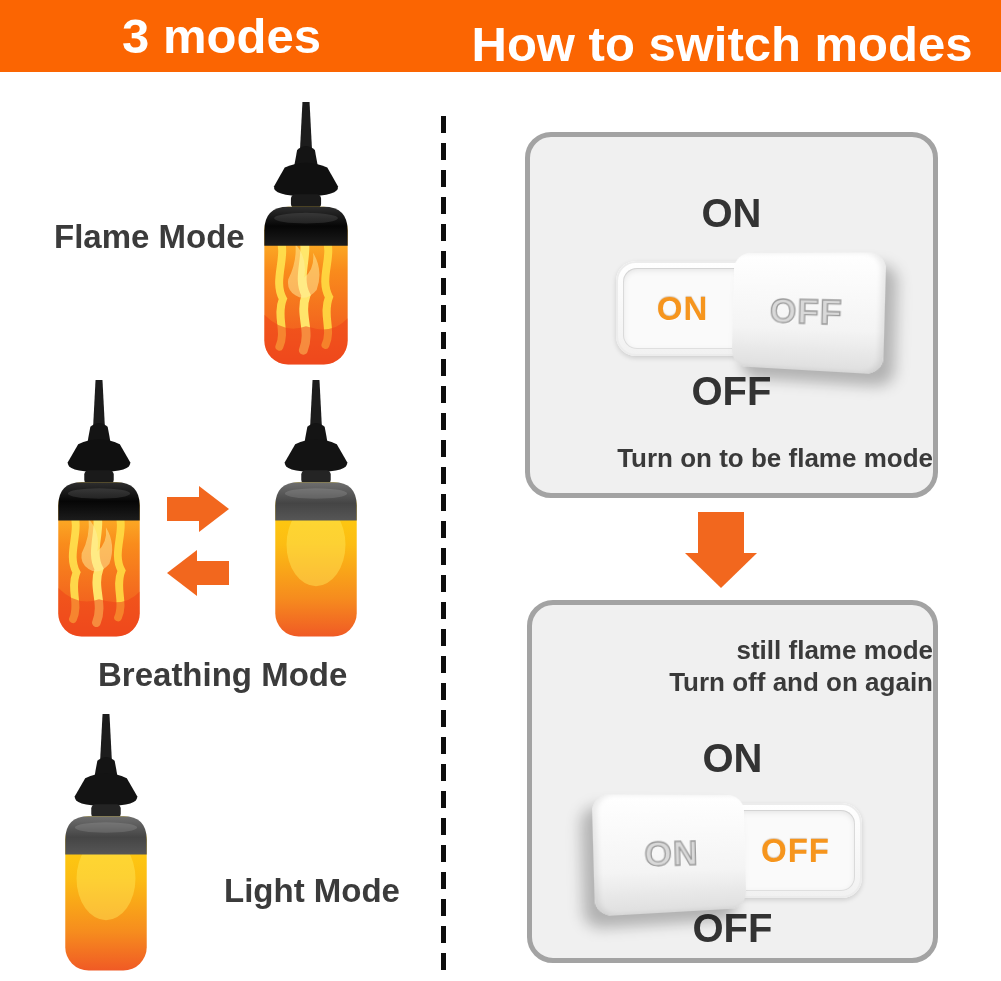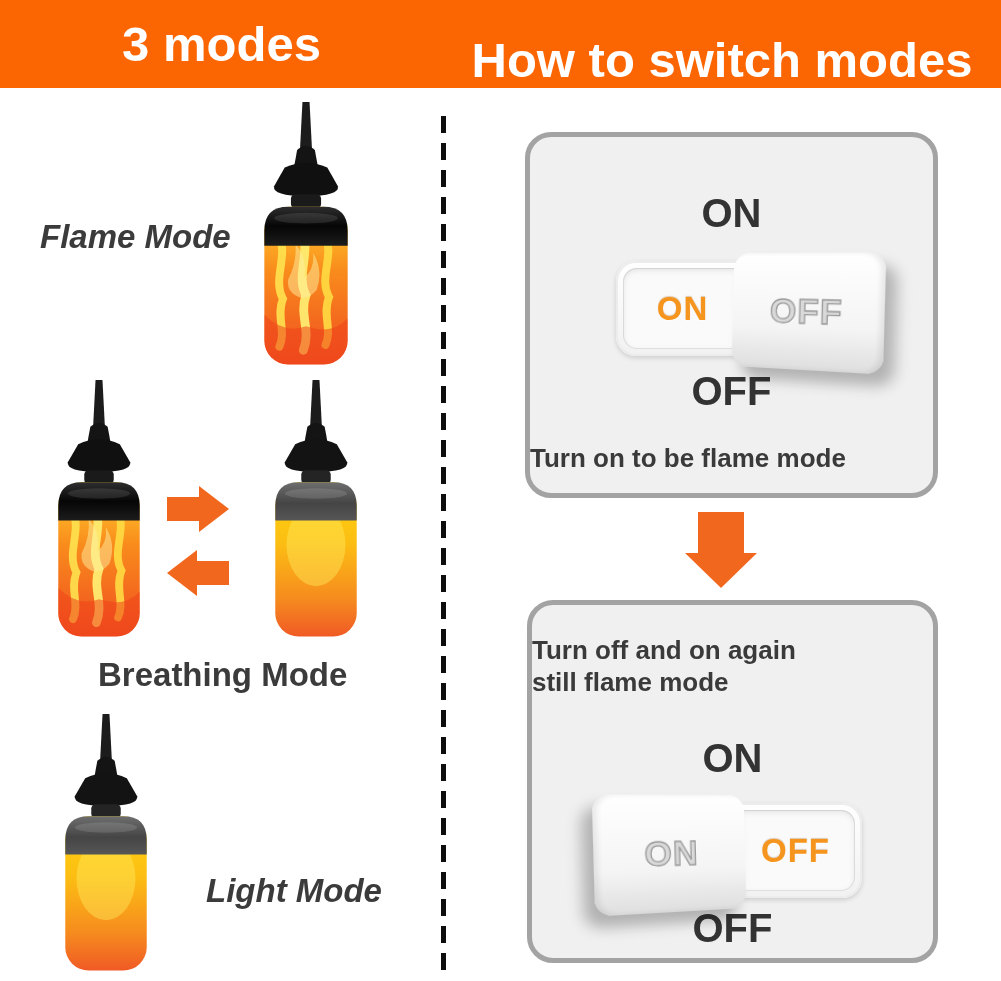--- a/index.html
+++ b/index.html
@@ -3,36 +3,36 @@
 <meta charset="utf-8">
 <style>
   * { margin:0; padding:0; box-sizing:border-box; }
   html,body { background:#ffffff; }
   .page {
     position:relative; width:1001px; height:981px; background:#ffffff;
     font-family:"Liberation Sans", sans-serif; overflow:hidden;
   }
 
   
-  .header { position:absolute; left:0; top:0; width:1001px; height:88px;
+  .header { position:absolute; left:0; top:0; width:1001px; height:72px;
     background:#FB6502; display:flex; }
   .header-cell { display:flex; align-items:center; justify-content:center; height:100%; }
   .header-cell.left { width:443px; }
   .header-cell.right { width:558px;align-items:flex-end; }
   .header-title { color:#ffffff; font-size:49px; font-weight:bold; letter-spacing:0px; }
 
   
   .divider { position:absolute; left:441px; top:116px; width:5px; height:858px;
     background:repeating-linear-gradient(180deg,#0d0d0d 0 17px, transparent 17px 27px); }
 
   
   .mode-label { position:absolute; color:#3b3b3b; font-weight:bold; font-size:33px; white-space:nowrap; }
-  #flame-label { left:40px; top:218px;font-style:italic; }
+  #flame-label { left:54px; top:218px; }
   #breathing-label { left:98px; top:656px; }
-  #light-label { left:206px; top:872px;font-style:italic; }
+  #light-label { left:224px; top:872px; }
 
   .lamp { position:absolute; }
   #lamp-flame { left:250px; top:102px; width:112px; height:266px; }
   #lamp-breath-flame { left:46px; top:380px; width:106px; height:260px; }
   #lamp-breath-light { left:263px; top:380px; width:106px; height:260px; }
   #lamp-light { left:50px; top:714px; width:112px; height:260px; }
 
   
   .arrow-h { position:absolute; width:62px; height:46px; }
   #arrow-right { left:167px; top:486px; }
@@ -57,21 +57,21 @@
   #card1 { left:525px; top:132px; width:413px; height:366px; }
   #card2 { left:527px; top:600px; width:411px; height:363px; }
 
   .big-label { position:absolute; left:0; width:100%; text-align:center;
     font-size:40px; font-weight:bold; color:#333333; }
   #card1-on  { top:54px; }
   #card1-off { top:232px; }
   #card2-on  { top:131px; }
   #card2-off { top:301px; }
 
-  .caption { position:absolute; left:0; width:100%; text-align:left;
+  .caption { position:absolute; left:0; width:100%; text-align:right;
     font-size:26px; font-weight:bold; color:#3a3a3a; line-height:1.22; }
   #card1-caption { top:306px; }
   #card2-caption { top:30px; }
 
   
   .switch { position:absolute; width:252px; height:95px; }
   #switch1 { left:86px; top:124px; }
   #switch2 { left:78px; top:198px; }
   .plate { position:absolute; inset:0; border-radius:20px;
     background:linear-gradient(#ffffff,#f1f1f1);
@@ -241,22 +241,22 @@
     <div class="caption" id="card1-caption">Turn on to be flame mode</div>
   </div>
 
   <div class="arrow-down">
     <div class="stem"></div>
       <div class="head"></div>
   </div>
 
   <div class="card" id="card2">
     <div class="caption" id="card2-caption">
+      <div>still flame mode</div>
       <div>Turn off and on again</div>
-      <div>still flame mode</div>
     </div>
     <div class="big-label" id="card2-on">ON</div>
     <div class="switch" id="switch2">
       <div class="plate"></div>
       <div class="recess">
         <div class="half right">
           <span class="switch-label label-orange">OFF</span>
         </div>
       </div>
       <div class="rocker">

